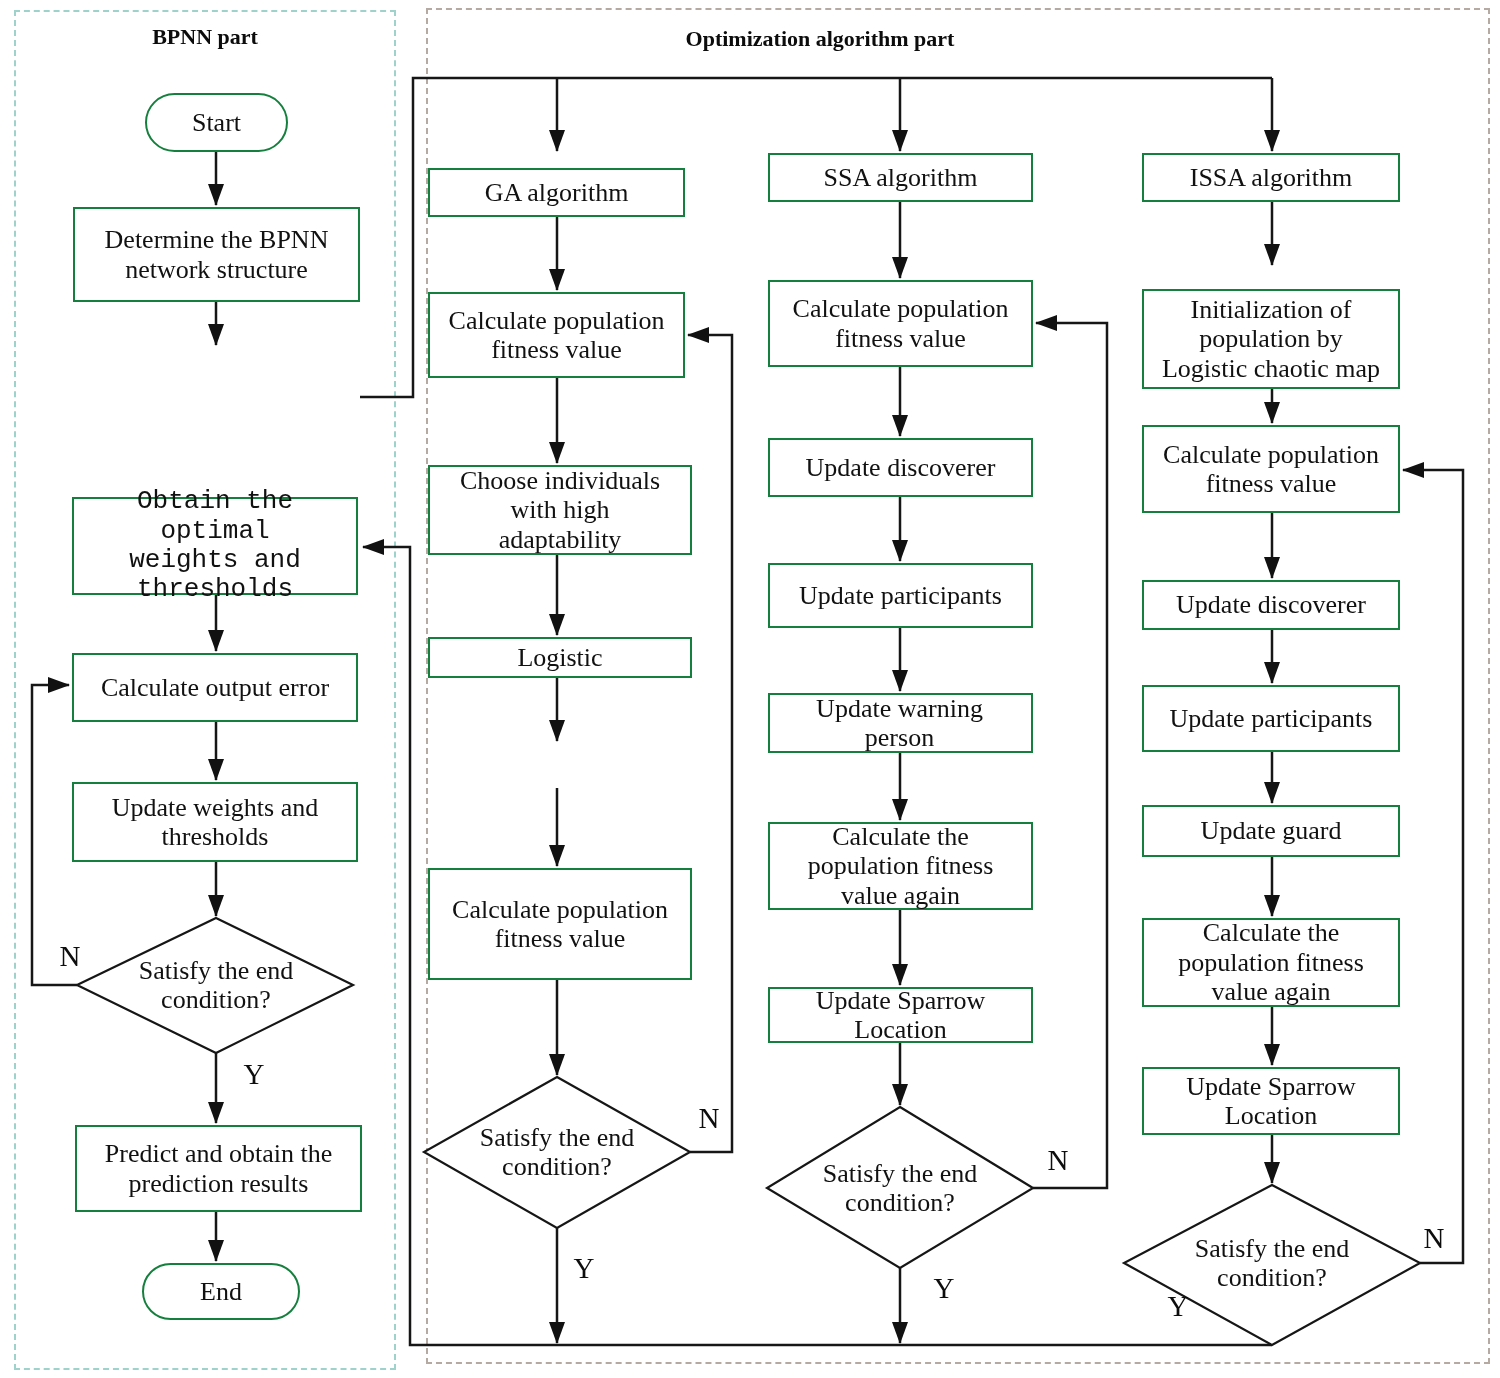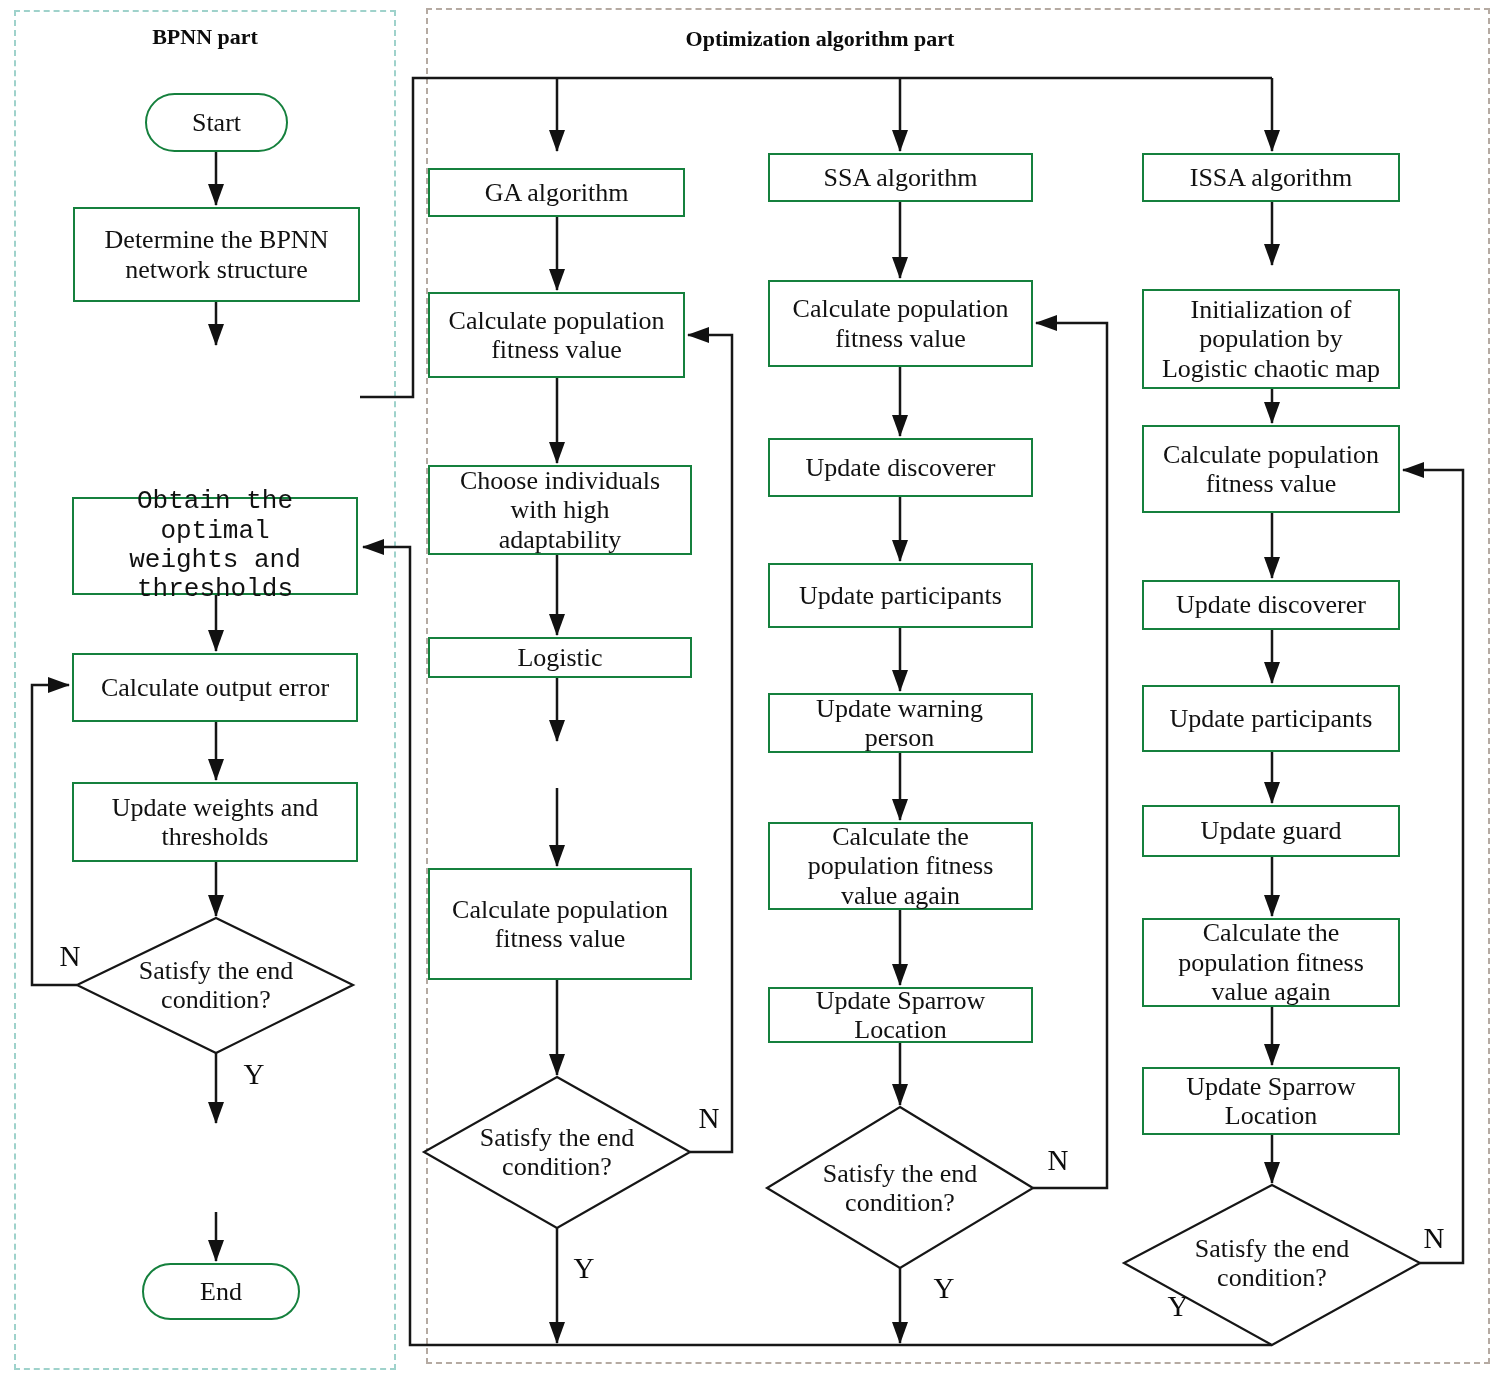--- a/index.html
+++ b/index.html
@@ -92,20 +92,22 @@
   <div class="box oval" style="left:145px;top:93px;width:143px;height:59px;">Start</div>
   <div class="box" style="left:73px;top:207px;width:287px;height:95px;">Determine the BPNN
 network structure</div>
   <div class="box" style="left:72px;top:497px;width:286px;height:98px;font-family:Liberation Mono, monospace;">Obtain the optimal
 weights and thresholds</div>
   <div class="box" style="left:72px;top:653px;width:286px;height:69px;">Calculate output error</div>
   <div class="box" style="left:72px;top:782px;width:286px;height:80px;">Update weights and
 thresholds</div>
   <div class="dtext" style="left:116px;top:942px;width:200px;height:86px;">Satisfy the end
 condition?</div>
+  <div class="box" style="left:75px;top:1125px;width:287px;height:87px;">Predict and obtain the
+prediction results</div>
   <div class="box oval" style="left:142px;top:1263px;width:158px;height:57px;">End</div>
 
   <div class="box" style="left:428px;top:168px;width:257px;height:49px;">GA algorithm</div>
   <div class="box" style="left:428px;top:292px;width:257px;height:86px;">Calculate population
 fitness value</div>
   <div class="box" style="left:428px;top:465px;width:264px;height:90px;">Choose individuals
 with high
 adaptability</div>
   <div class="box" style="left:428px;top:637px;width:264px;height:41px;">Logistic</div>
   <div class="box" style="left:428px;top:868px;width:264px;height:112px;">Calculate population

